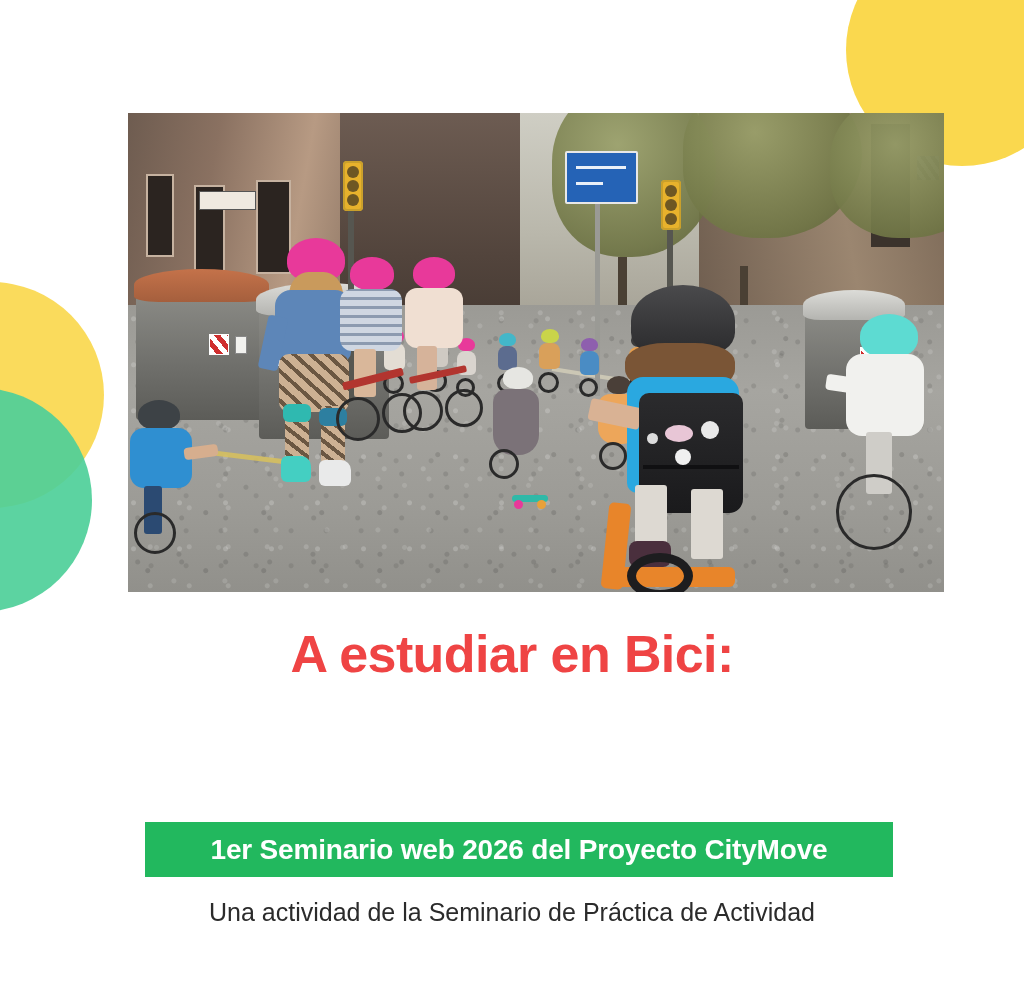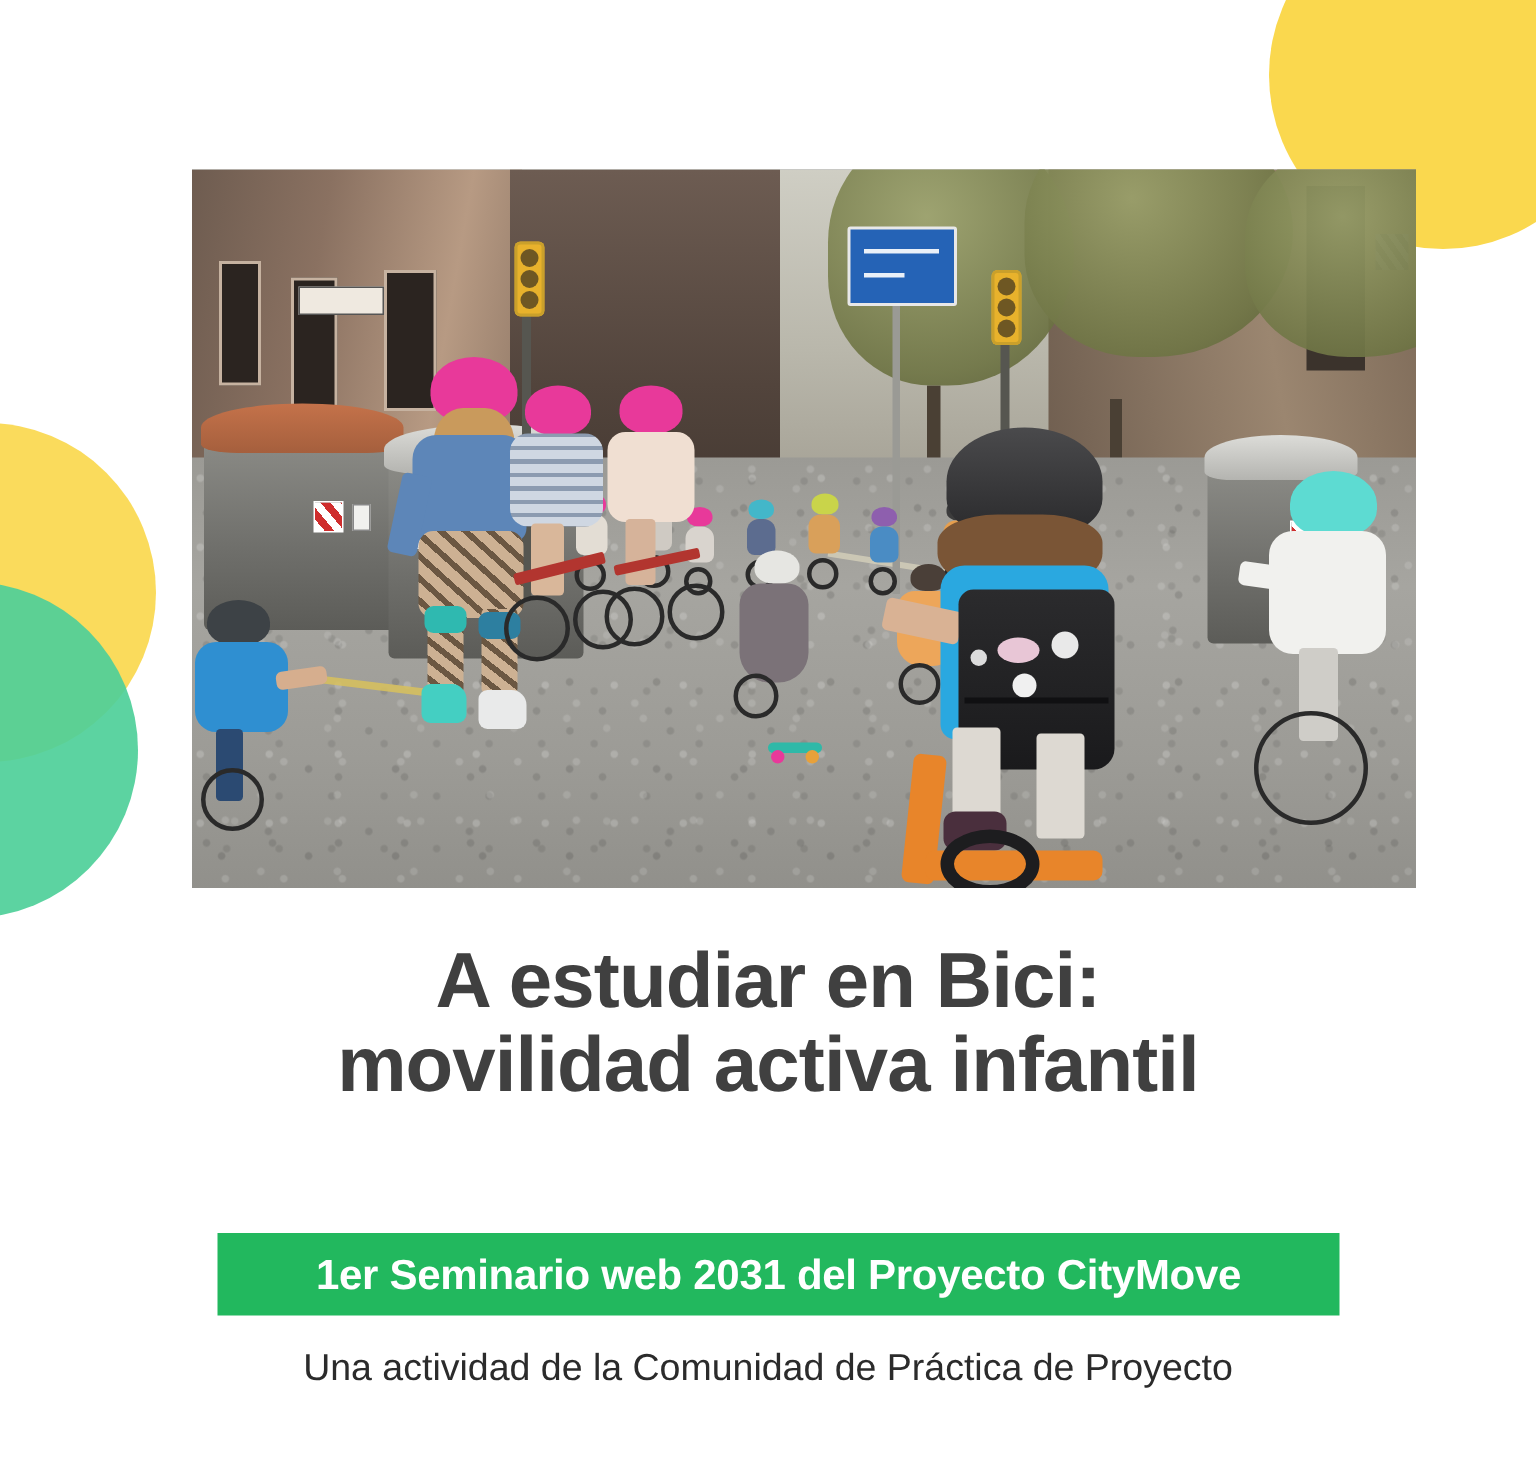--- a/index.html
+++ b/index.html
@@ -189,21 +189,21 @@
     border: 3px solid #2a2a2a; background: transparent;
   }
   .frame-bar { position: absolute; background: #b2352f; border-radius: 2px; }
   .backpack { position: absolute; border-radius: 10px 10px 14px 14px; }
 
   
   #title {
     position: absolute;
     left: 0; right: 0; top: 626px;
     text-align: center;
-    color: #404040;
+    color: #ef4444;
     font-weight: 800;
     font-size: 52px;
     line-height: 56px;
     letter-spacing: -0.6px;
     z-index: 10;
   }
   #title .tline { display: block; white-space: nowrap; }
 
   #banner {
     position: absolute;
@@ -437,24 +437,23 @@
         <div style="position:absolute;left:0;top:4px;width:36px;height:7px;background:#2fb9a8;border-radius:4px;"></div>
         <div style="position:absolute;left:2px;top:9px;width:9px;height:9px;border-radius:50%;background:#e8399a;"></div>
         <div style="position:absolute;left:25px;top:9px;width:9px;height:9px;border-radius:50%;background:#e8a13a;"></div>
       </div>
 
     </div>
   </div>
 
   <h1 id="title">
     <span class="tline">A estudiar en Bici:</span>
-    <span class="tline">movilidad activa infantil</span>
   </h1>
 
   <div id="banner">
-    <span id="banner-text">1er Seminario web 2031 del Proyecto CityMove</span>
+    <span id="banner-text">1er Seminario web 2026 del Proyecto CityMove</span>
   </div>
 
   <div id="subtitle">
-    <span class="sline">Una actividad de la Comunidad de Práctica de Proyecto</span>
+    <span class="sline">Una actividad de la Seminario de Práctica de Actividad</span>
   </div>
 
 </div>
 
 </body></html>

